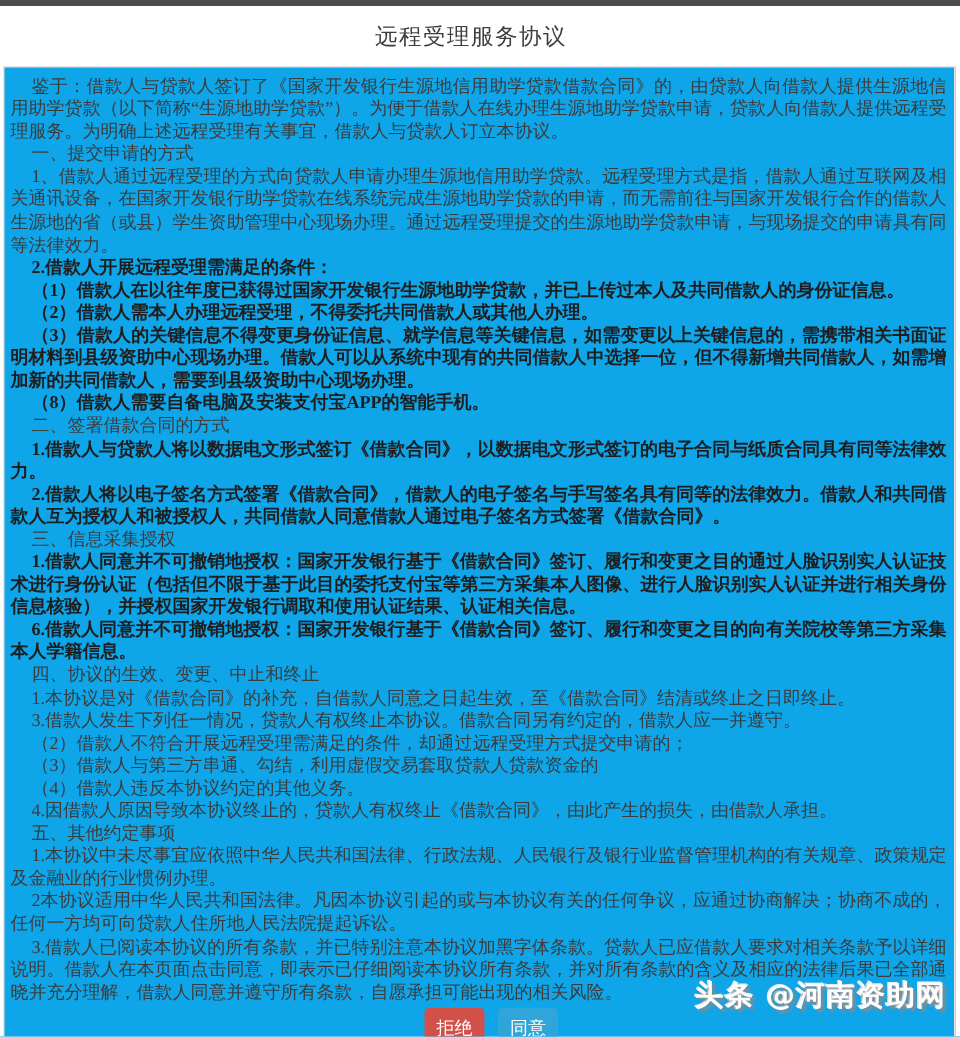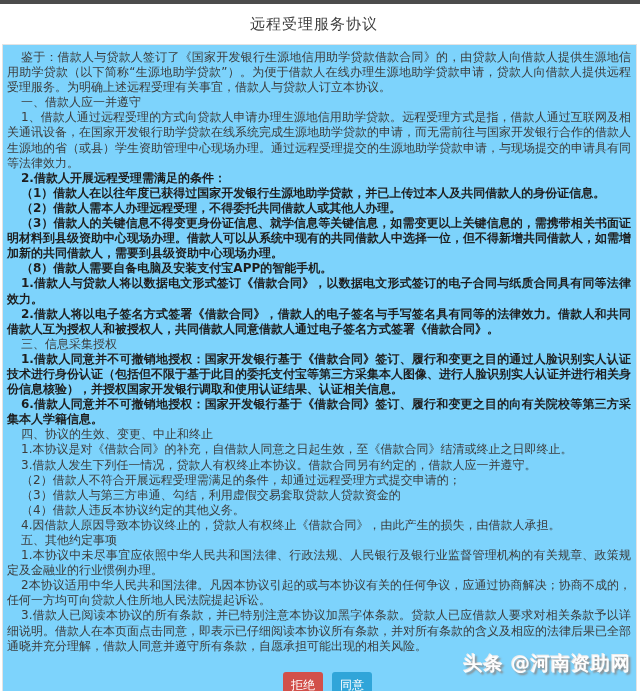--- a/index.html
+++ b/index.html
@@ -15,24 +15,25 @@
     height:4px; background:#4c4c4c;
   }
   .title {
     position:absolute; top:4px; left:0; right:12px; height:40px;
     display:flex; align-items:center; justify-content:center;
     font-size:15px; color:#3e3e3e; letter-spacing:1px;
   }
   .agreement-box {
     position:absolute; top:44px; left:2px; right:3px; bottom:0;
     border:1px solid #e3e3e3; border-bottom:none;
-    background:#7dd3fc;
+    background:#0ea5e9;
     padding:5px 5px 0 4px;
     box-sizing:border-box;
     overflow:hidden;
+    font-family:Liberation Serif, serif;
   }
   .para {
     margin:0;
     font-size:12px;
     line-height:15.1px;
     color:#3c3c3c;
     text-indent:14px;
     text-align:justify;
   }
   .para.bold {
@@ -64,27 +65,28 @@
 </style>
 </head>
 <body>
 
 <div class="topbar"></div>
 
 <div class="title">远程受理服务协议</div>
 
 <div class="agreement-box" id="agreement-body">
     <p class="para">鉴于：借款人与贷款人签订了《国家开发银行生源地信用助学贷款借款合同》的，由贷款人向借款人提供生源地信用助学贷款（以下简称“生源地助学贷款”）。为便于借款人在线办理生源地助学贷款申请，贷款人向借款人提供远程受理服务。为明确上述远程受理有关事宜，借款人与贷款人订立本协议。</p>
-    <p class="para">一、借款人应一并遵守</p>
+    <p class="para">一、提交申请的方式</p>
     <p class="para">1、借款人通过远程受理的方式向贷款人申请办理生源地信用助学贷款。远程受理方式是指，借款人通过互联网及相关通讯设备，在国家开发银行助学贷款在线系统完成生源地助学贷款的申请，而无需前往与国家开发银行合作的借款人生源地的省（或县）学生资助管理中心现场办理。通过远程受理提交的生源地助学贷款申请，与现场提交的申请具有同等法律效力。</p>
     <p class="para bold">2.借款人开展远程受理需满足的条件：</p>
     <p class="para bold">（1）借款人在以往年度已获得过国家开发银行生源地助学贷款，并已上传过本人及共同借款人的身份证信息。</p>
     <p class="para bold">（2）借款人需本人办理远程受理，不得委托共同借款人或其他人办理。</p>
     <p class="para bold">（3）借款人的关键信息不得变更身份证信息、就学信息等关键信息，如需变更以上关键信息的，需携带相关书面证明材料到县级资助中心现场办理。借款人可以从系统中现有的共同借款人中选择一位，但不得新增共同借款人，如需增加新的共同借款人，需要到县级资助中心现场办理。</p>
     <p class="para bold">（8）借款人需要自备电脑及安装支付宝APP的智能手机。</p>
+    <p class="para">二、签署借款合同的方式</p>
     <p class="para bold">1.借款人与贷款人将以数据电文形式签订《借款合同》，以数据电文形式签订的电子合同与纸质合同具有同等法律效力。</p>
     <p class="para bold">2.借款人将以电子签名方式签署《借款合同》，借款人的电子签名与手写签名具有同等的法律效力。借款人和共同借款人互为授权人和被授权人，共同借款人同意借款人通过电子签名方式签署《借款合同》。</p>
     <p class="para">三、信息采集授权</p>
     <p class="para bold">1.借款人同意并不可撤销地授权：国家开发银行基于《借款合同》签订、履行和变更之目的通过人脸识别实人认证技术进行身份认证（包括但不限于基于此目的委托支付宝等第三方采集本人图像、进行人脸识别实人认证并进行相关身份信息核验），并授权国家开发银行调取和使用认证结果、认证相关信息。</p>
     <p class="para bold">6.借款人同意并不可撤销地授权：国家开发银行基于《借款合同》签订、履行和变更之目的向有关院校等第三方采集本人学籍信息。</p>
     <p class="para">四、协议的生效、变更、中止和终止</p>
     <p class="para">1.本协议是对《借款合同》的补充，自借款人同意之日起生效，至《借款合同》结清或终止之日即终止。</p>
     <p class="para">3.借款人发生下列任一情况，贷款人有权终止本协议。借款合同另有约定的，借款人应一并遵守。</p>
     <p class="para">（2）借款人不符合开展远程受理需满足的条件，却通过远程受理方式提交申请的；</p>
     <p class="para">（3）借款人与第三方串通、勾结，利用虚假交易套取贷款人贷款资金的</p>

